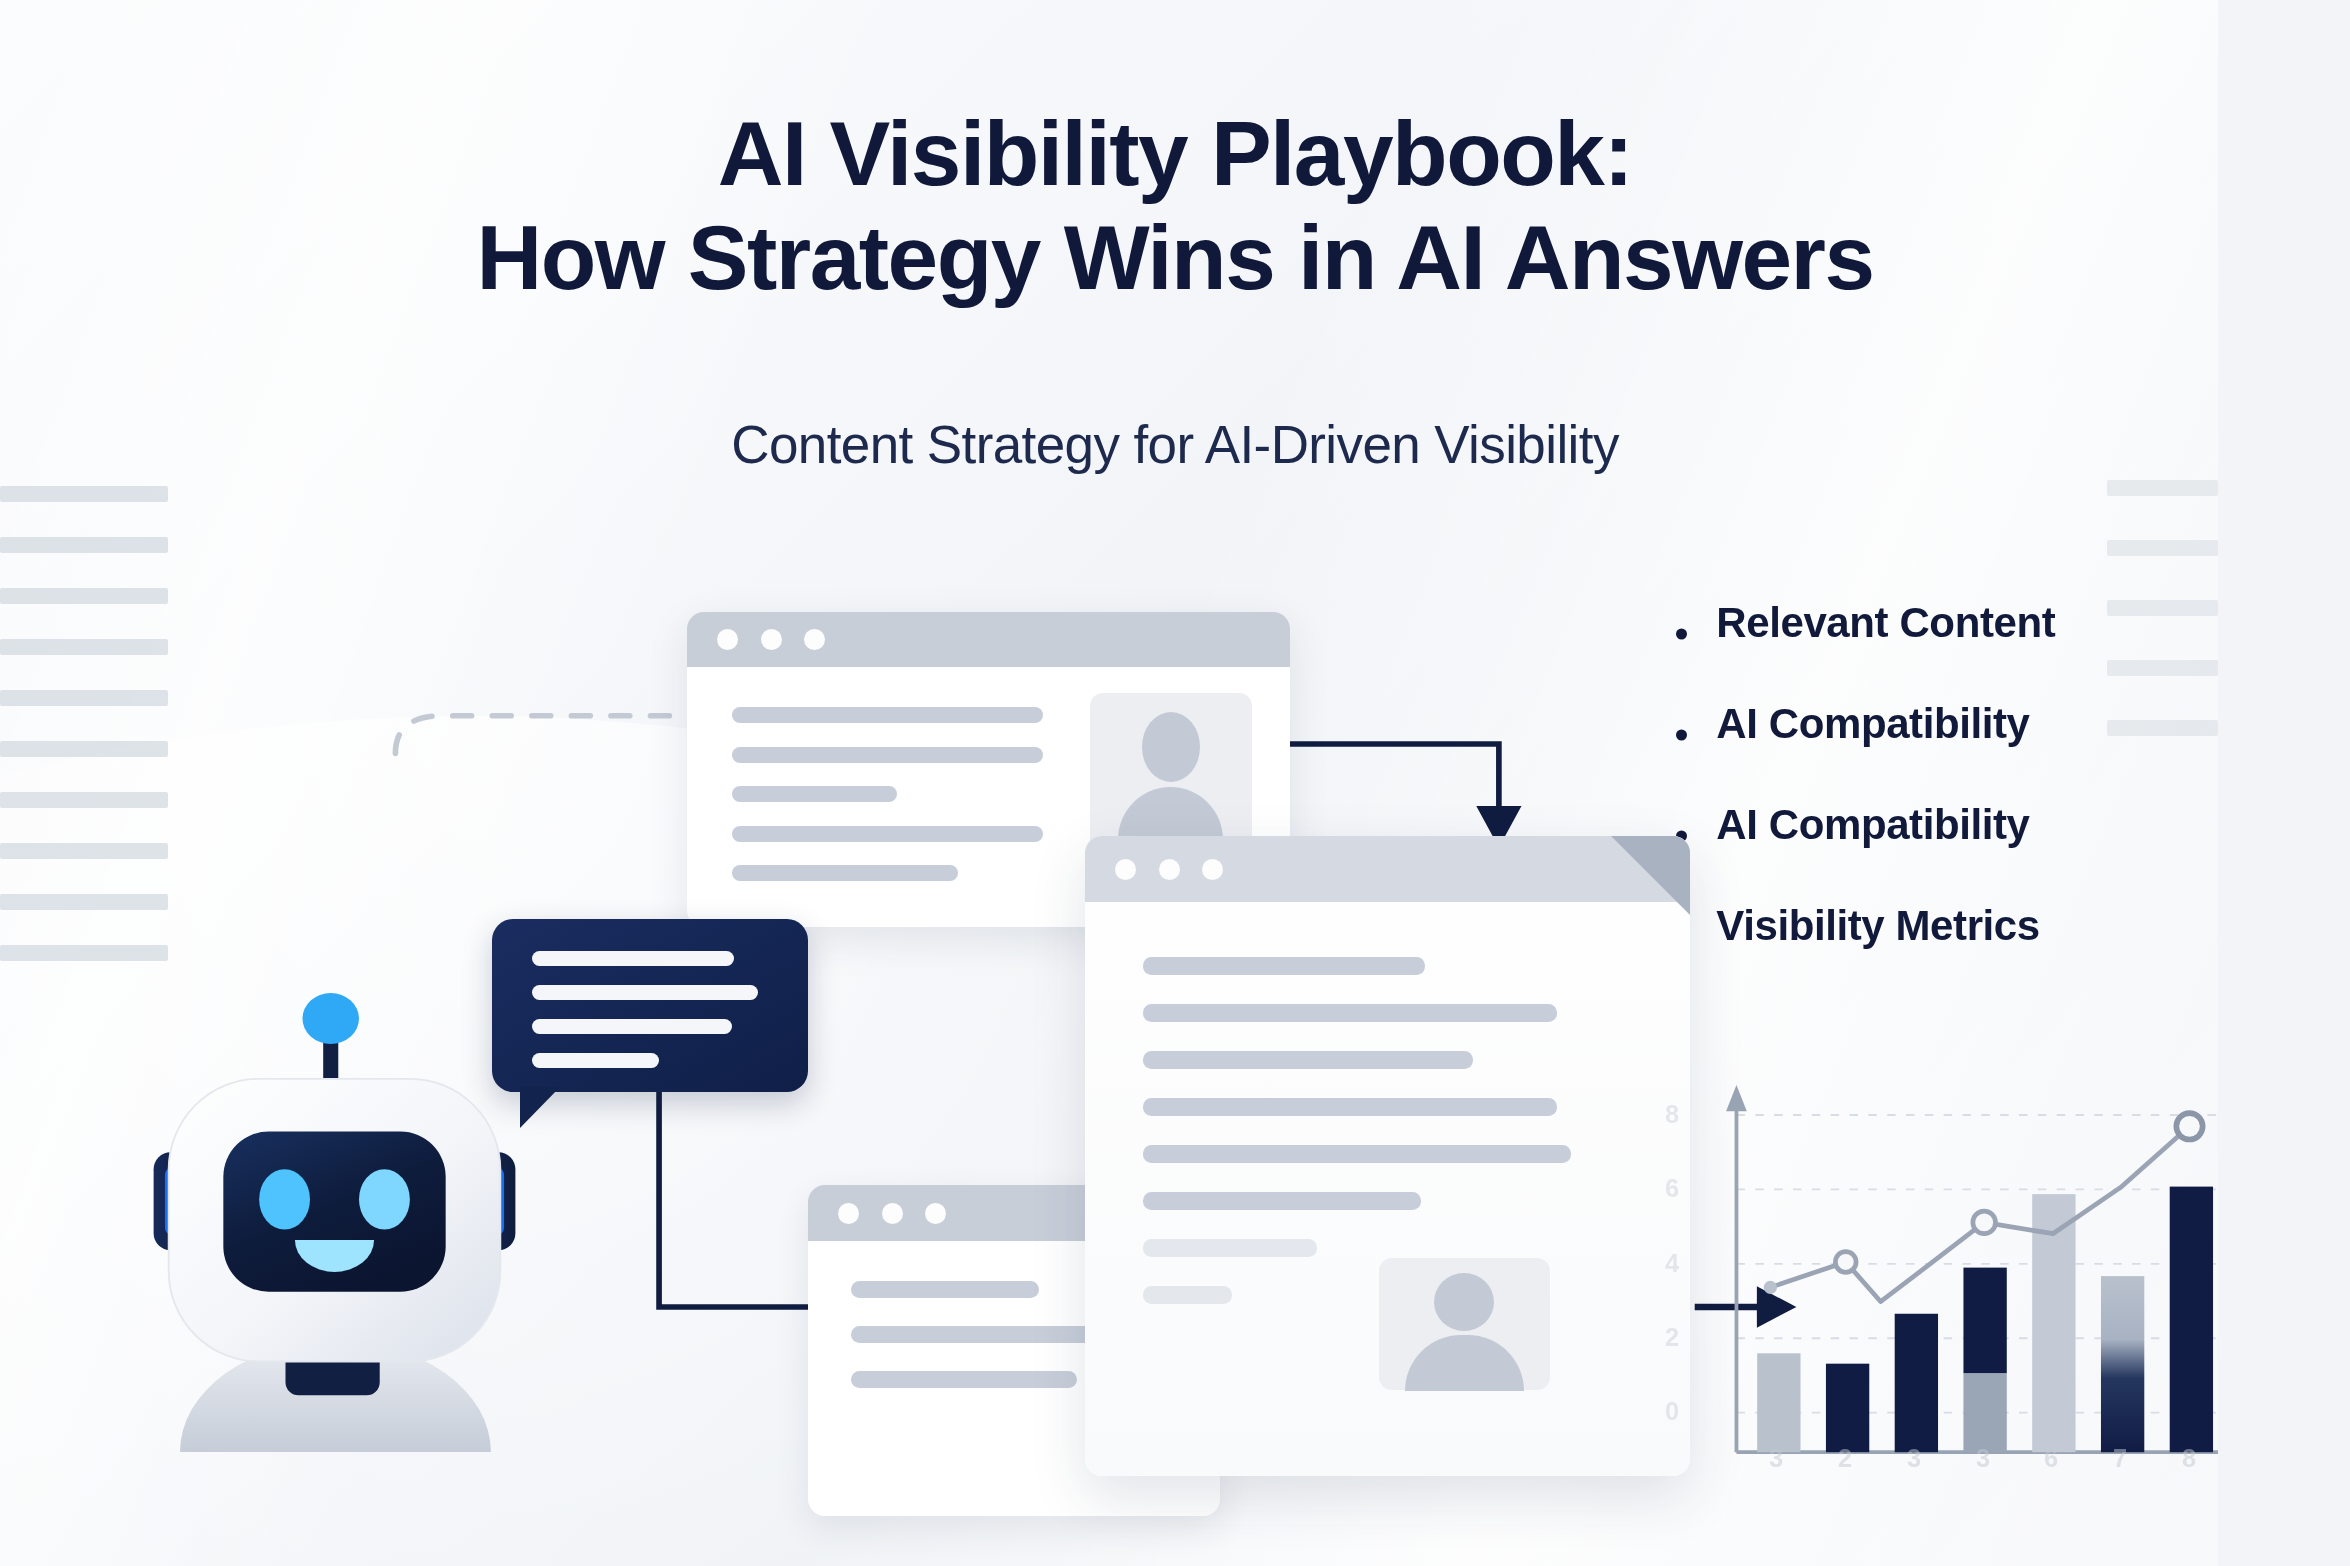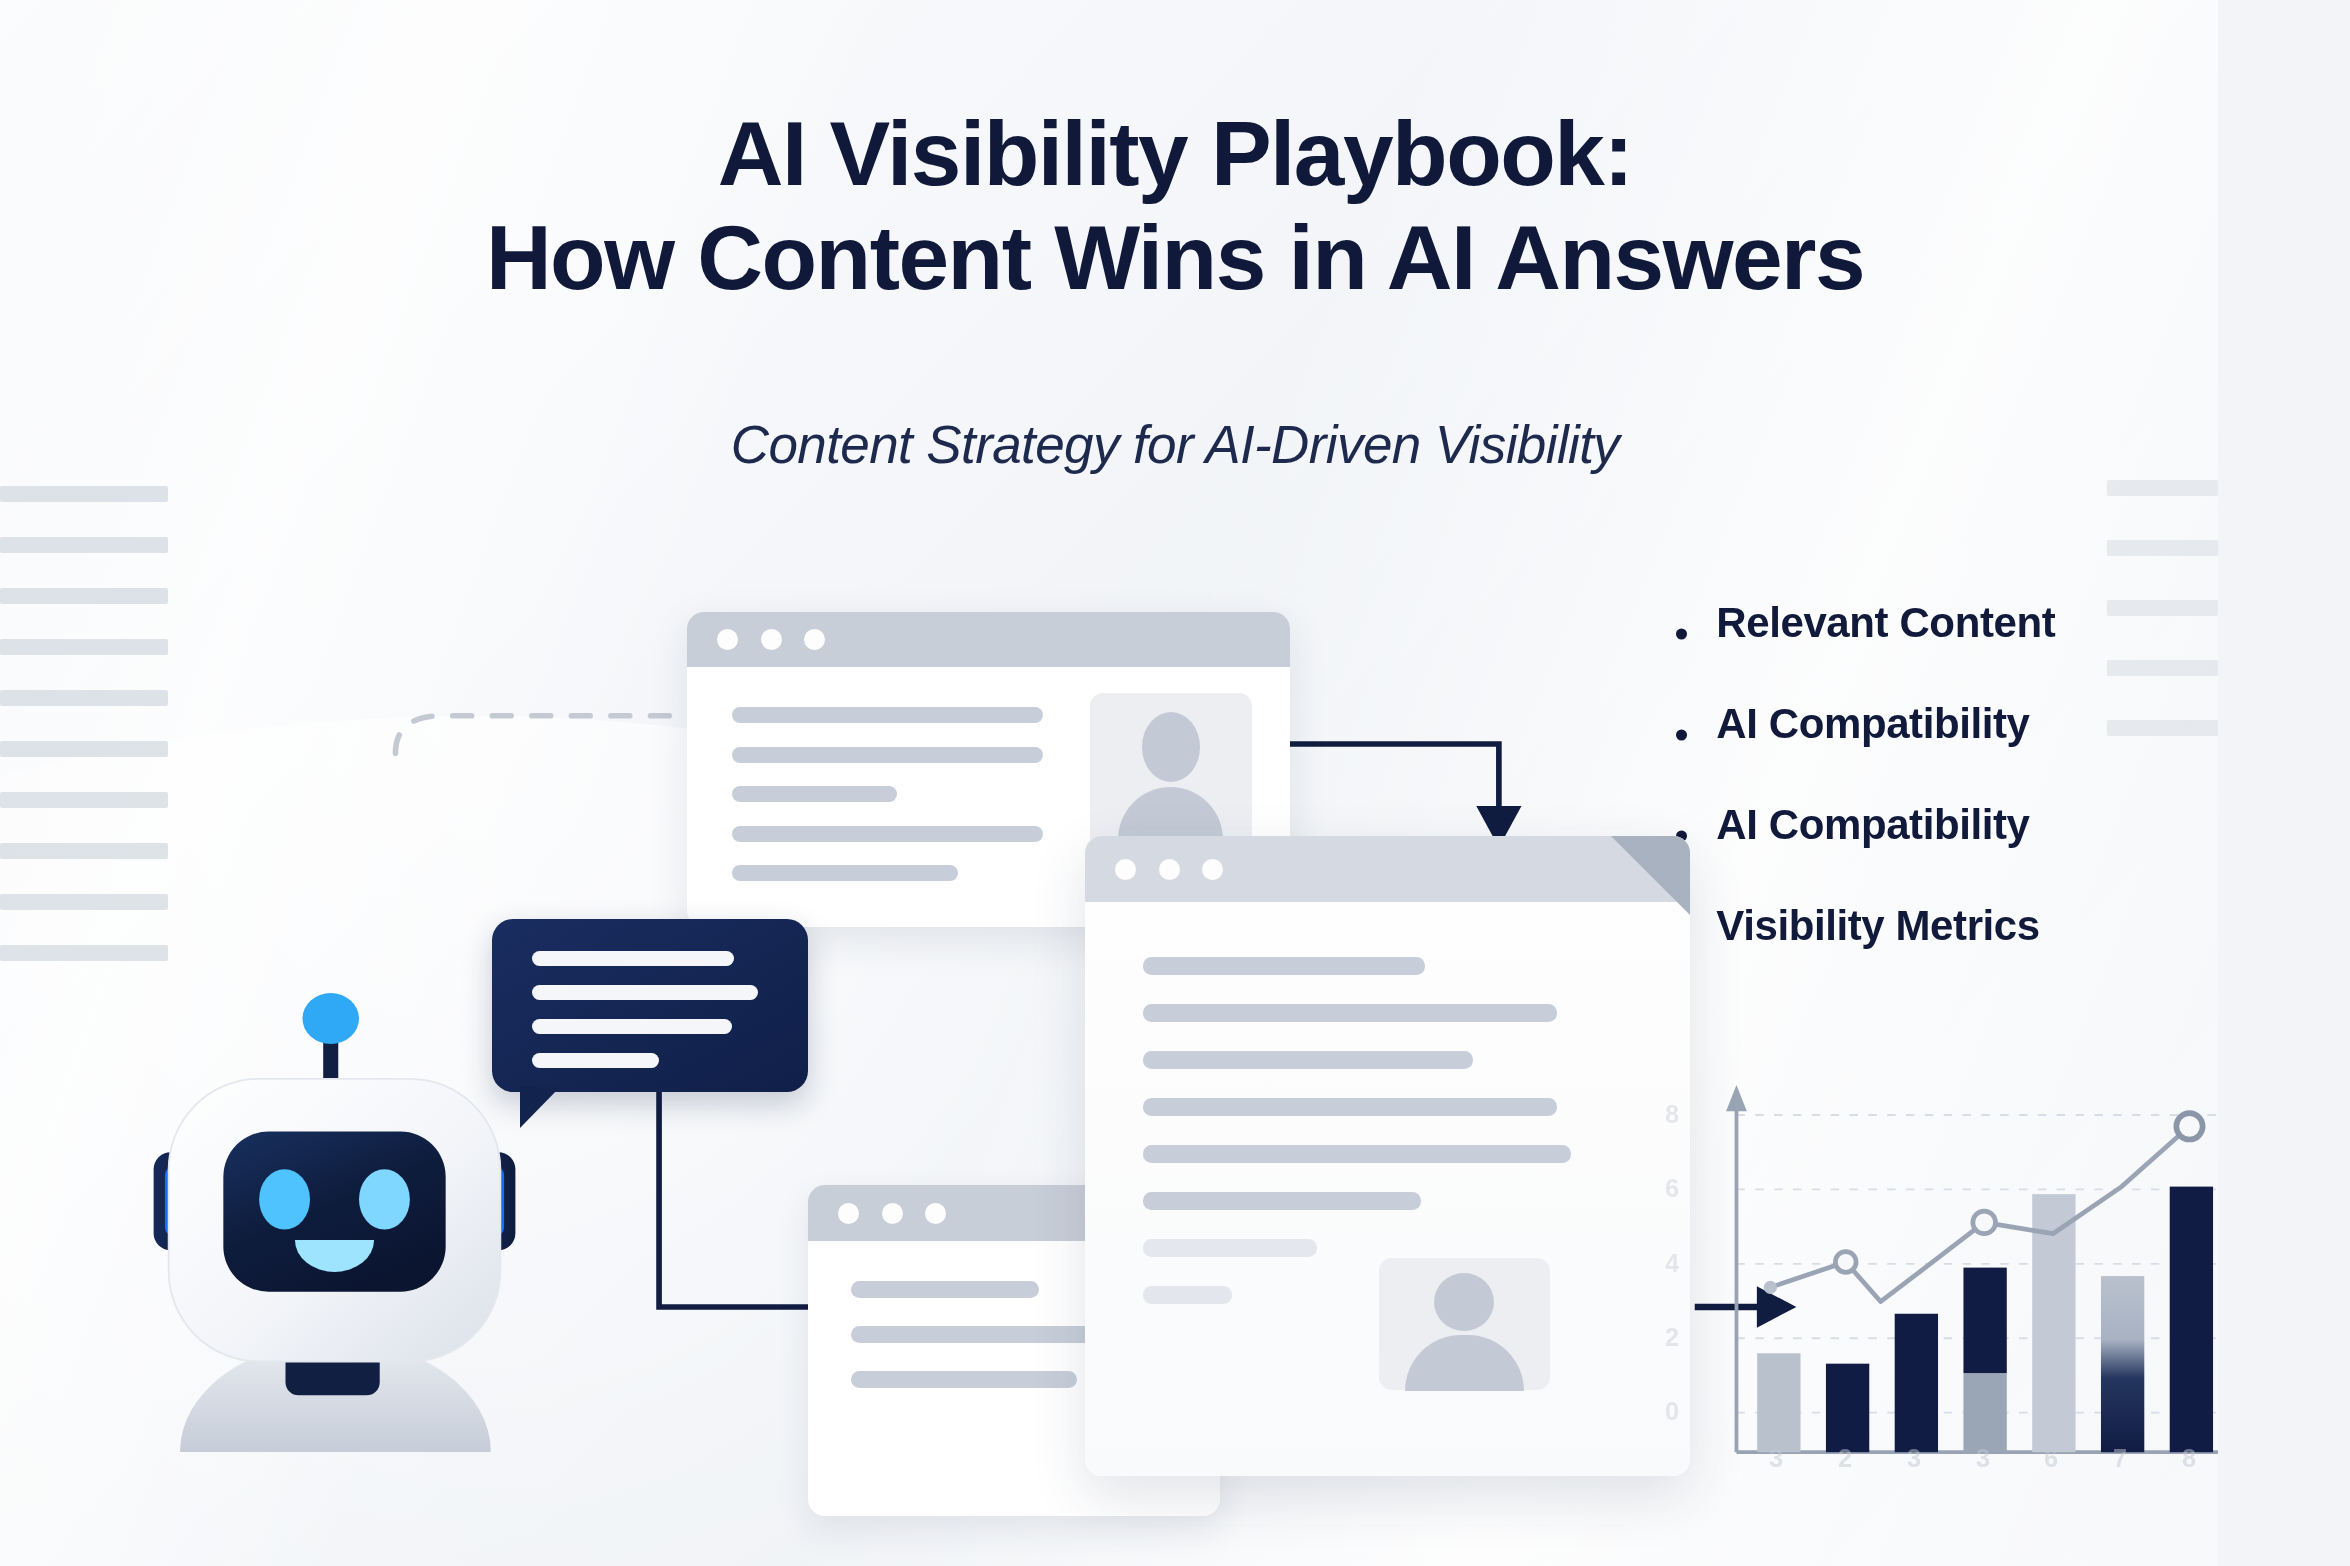--- a/index.html
+++ b/index.html
@@ -58,21 +58,20 @@
     letter-spacing:-1.5px;
   }
   .headline .l2 { display:block; }
   .subtitle {
     position:absolute; left:0; top:414px; width:2350px;
     text-align:center;
     color:#1d2a4d;
     font-size:53px;
     font-weight:400;
     letter-spacing:-0.6px;
-    font-style:italic;
   }
 
   
   .bullets {
     position:absolute; left:1676px; top:599px;
     width:621px;
   }
   .bullet-row {
     display:flex; align-items:flex-end;
     margin-bottom:53px;
@@ -186,21 +185,21 @@
   <div class="stripes stripes-right">
     <div class="bar"></div>
     <div class="bar"></div>
     <div class="bar"></div>
     <div class="bar"></div>
     <div class="bar"></div>
   </div>
 
   <div class="headline">
     <span class="l1">AI Visibility Playbook:</span>
-    <span class="l2">How Content Wins in AI Answers</span>
+    <span class="l2">How Strategy Wins in AI Answers</span>
   </div>
   <div class="subtitle">Content Strategy for AI-Driven Visibility</div>
 
   <div class="bullets">
     <div class="bullet-row">
       <span class="bullet-dot"></span>
       <span class="bullet-label">Relevant Content</span>
     </div>
     <div class="bullet-row">
       <span class="bullet-dot"></span>

